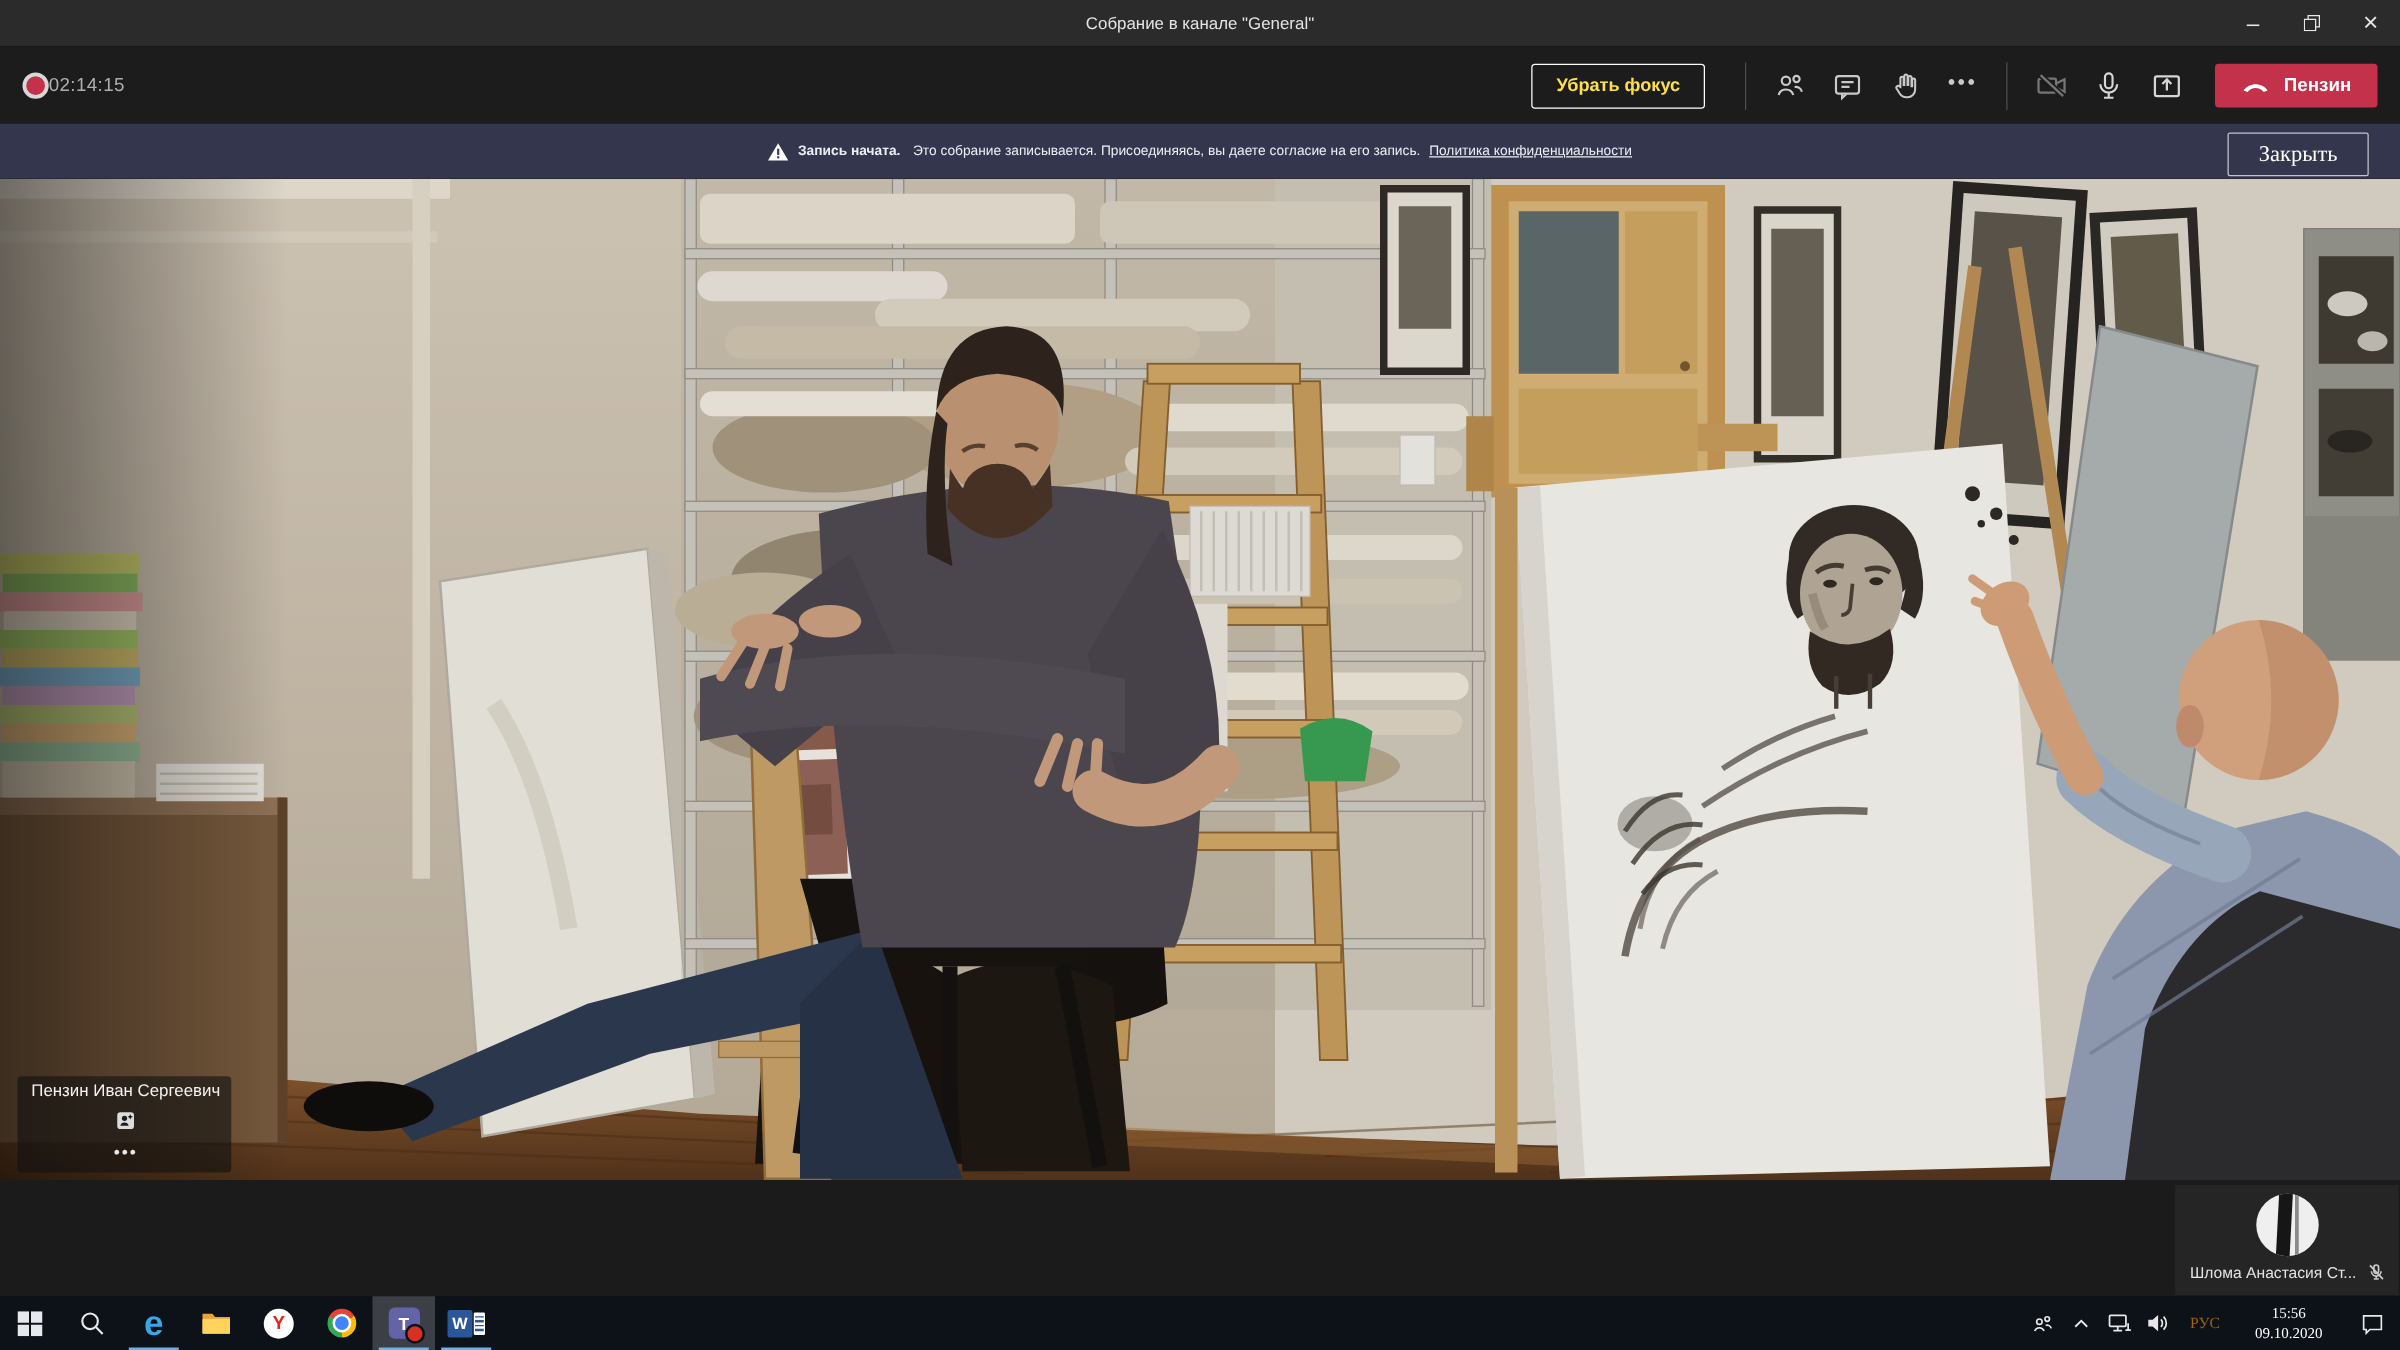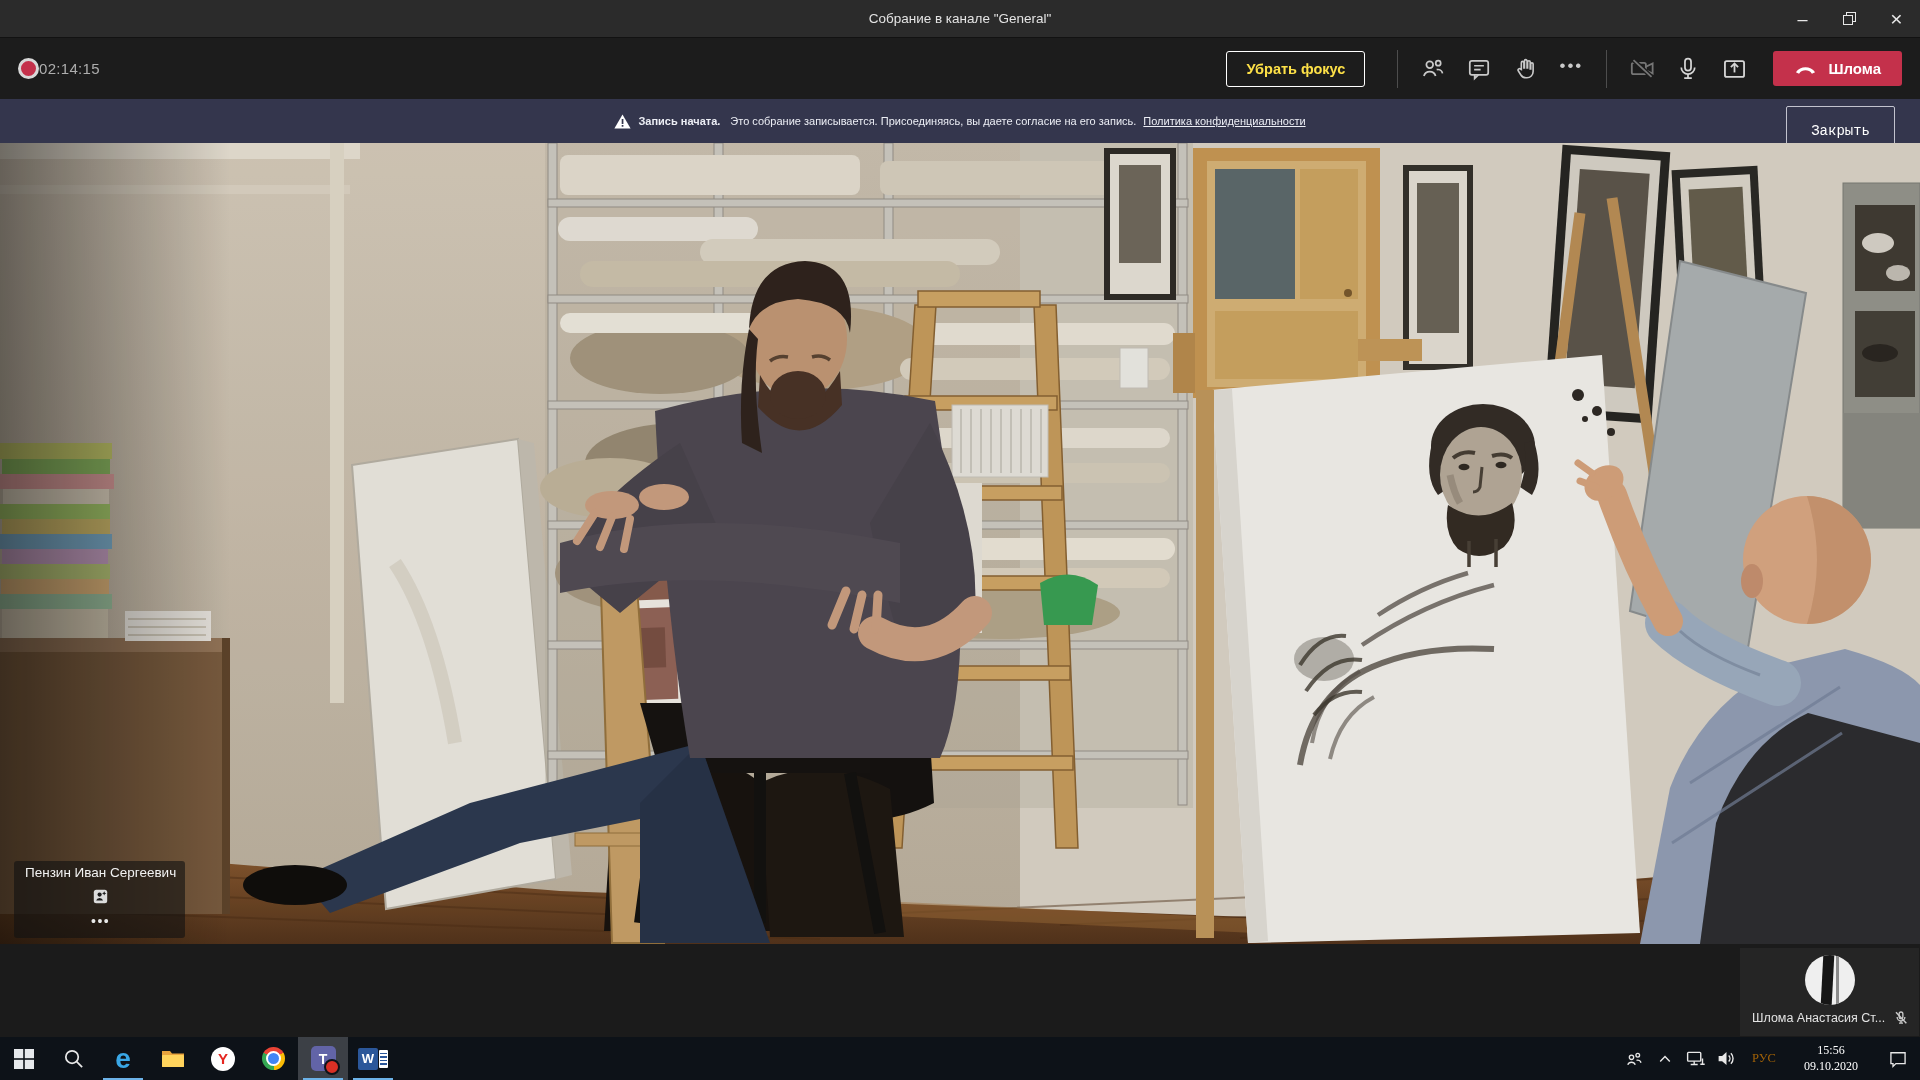--- a/index.html
+++ b/index.html
@@ -31,21 +31,21 @@
   .btn-leave{display:flex;align-items:center;gap:11px;background:#c4314b;color:#fff;border:none;
              font-family:inherit;font-size:15px;font-weight:700;padding:9px 21px;border-radius:3px;margin-left:16px;}
 
   
   .banner{position:absolute;top:99px;left:0;right:0;height:44px;background:#34364d;
           display:flex;align-items:center;justify-content:center;}
   .banner-content{display:flex;align-items:center;gap:7px;font-size:11px;color:#eceef5;}
   .banner-bold{font-weight:700;margin-right:3px;}
   .banner-link{text-decoration:underline;color:#eceef5;cursor:pointer;}
   .btn-close-banner{position:absolute;right:25px;top:7px;border:1px solid #c2c3ce;background:transparent;
-                    color:#fff;font-size:14px;padding:16px 24px;border-radius:2px;font-family:Liberation Mono, monospace;}
+                    color:#fff;font-size:18px;padding:6px 24px;border-radius:2px;font-family:Liberation Serif, serif;}
 
   
   .stage{position:absolute;top:143px;left:0;right:0;height:801px;background:#0d0c0b;overflow:hidden;}
   .stage svg{display:block;}
   .name-label{position:absolute;left:14px;bottom:6px;display:flex;align-items:center;gap:9px;
               background:rgba(18,18,18,.62);padding:4px 9px 5px 11px;border-radius:3px;flex-direction:column;}
   .name-label .pname{font-size:13.5px;color:#f2f2f2;}
   .name-label .dots{padding-bottom:4px;font-size:14px;letter-spacing:1.5px;color:#e8e8e8;}
 
   
@@ -167,21 +167,21 @@
           <rect x="3.5" y="5.5" width="17" height="14" rx="1.5"></rect>
           <path d="M12 15.5V8"></path>
             <path d="M8.8 10.8L12 7.6l3.2 3.2"></path>
         </svg>
       </div>
 
       <button class="btn-leave">
         <svg width="23" height="11" viewBox="0 0 24 11">
           <path d="M2 9.5C6.5 2.5 17.5 2.5 22 9.5l-3.3 1.4c-3.2-4.6-10.2-4.6-13.4 0z" fill="#ffffff"></path>
         </svg>
-        <span>Шлома</span>
+        <span>Пензин</span>
       </button>
     </div>
   </div>
 
   <div class="banner">
     <div class="banner-content">
       <svg width="17" height="15" viewBox="0 0 17 15">
         <path d="M8.5 0.6L16.6 14.4H0.4z" fill="#ffffff"></path>
         <rect x="7.7" y="5" width="1.7" height="5" fill="#34364d"></rect>
         <rect x="7.7" y="11" width="1.7" height="1.7" fill="#34364d"></rect>

